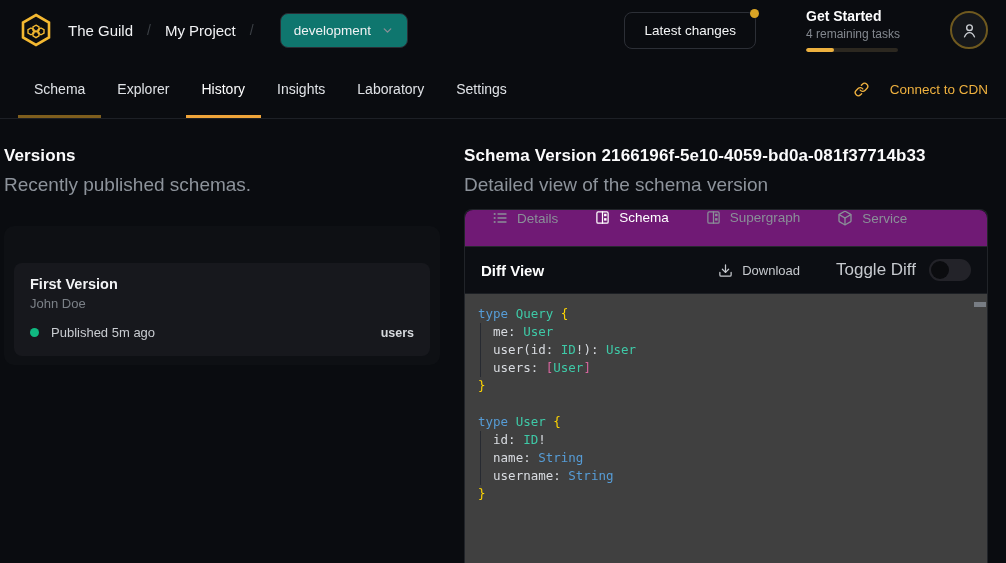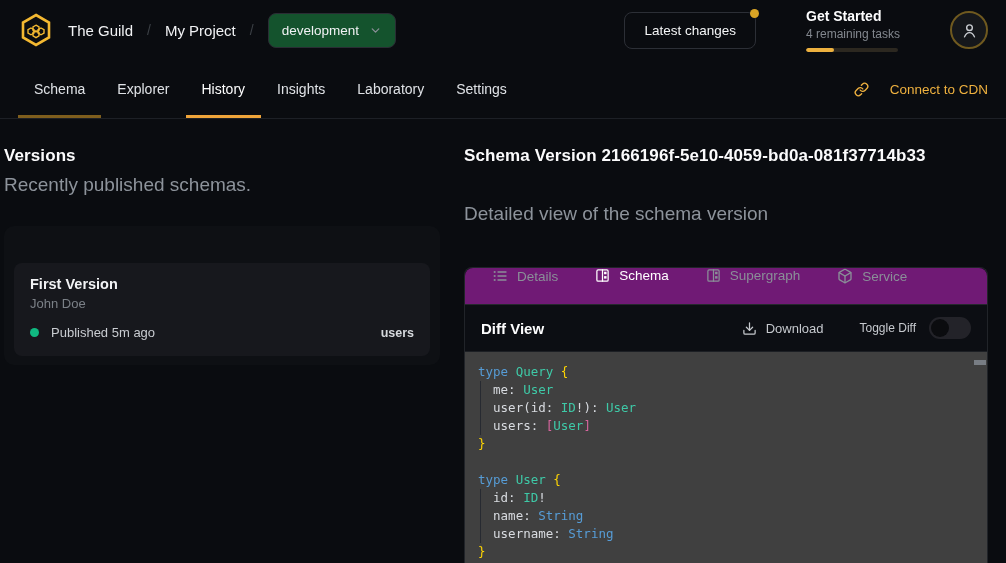--- a/index.html
+++ b/index.html
@@ -12,22 +12,22 @@
   }
   .app { width:1006px; height:563px; display:flex; flex-direction:column; }
 
   
   header { height:60px; display:flex; align-items:center; padding:0 18px; flex:none; }
   .logo { width:36px; height:36px; display:flex; align-items:center; justify-content:center; cursor:pointer; }
   .crumbs { display:flex; align-items:center; gap:14px; margin-left:14px; }
   .crumb { font-size:15px; color:#f1f2f4; text-decoration:none; cursor:pointer; }
   .sep { color:#3c4046; font-size:14px; }
   .select {
-    display:flex; align-items:center; gap:10px; margin-left:0;
-    background:#14532d; border:1px solid #2a2d34; border-radius:8px;
+    display:flex; align-items:center; gap:10px; margin-left:12px;
+    background:#0f766e; border:1px solid #2a2d34; border-radius:8px;
     padding:9px 13px; color:#f1f2f4; font-size:13.5px; cursor:pointer;
     font-family:inherit;
   }
   .select svg { color:#8a8f97; }
   .spacer { flex:1; }
   .latest {
     position:relative; background:transparent; border:1px solid #2c2f36; border-radius:8px;
     padding:10px 19px; color:#f5f6f7; font-size:13.5px; cursor:pointer; font-family:inherit;
   }
   .dot { position:absolute; top:-4px; right:-4px; width:9px; height:9px; border-radius:50%; background:#d9a425; }
@@ -53,21 +53,21 @@
   .nav-tab.active { color:#ffffff; }
   .nav-tab.active::after { content:""; position:absolute; left:0; right:0; bottom:0; height:3px; background:#efa43a; }
   .cdn {
     margin-left:auto; display:flex; align-items:center; gap:21px;
     color:#efb13f; font-size:13.5px; text-decoration:none; cursor:pointer;
   }
 
   
   main { flex:1; display:flex; min-height:0; }
   .left { width:464px; flex:none; padding:27px 24px 0 4px; }
-  .right { flex:1; min-width:0; display:flex; flex-direction:column; padding:27px 18px 0 0;gap:29px; }
+  .right { flex:1; min-width:0; display:flex; flex-direction:column; padding:27px 18px 0 0; }
   h2.sec-title { font-size:17px; font-weight:700; color:#fbfbfc; letter-spacing:.1px; }
   p.sec-sub { font-size:19px; color:#8d939b; margin-top:8px; }
 
   
   .vcard { margin-top:30px; background:#0e1014; border-radius:10px; padding:37px 10px 9px; }
   .vitem { background:#17181d; border-radius:8px; padding:13px 16px 16px; cursor:pointer; }
   .v-name { font-size:14.5px; font-weight:700; color:#f2f3f5; }
   .v-author { font-size:13px; color:#7b8087; margin-top:4px; }
   .v-row { display:flex; align-items:center; margin-top:14px; }
   .v-dot { width:9px; height:9px; border-radius:50%; flex:none; margin-right:12px; }
@@ -83,21 +83,21 @@
     height:37px; flex:none; display:flex; align-items:flex-start; gap:37px; padding:0 27px;
     background:#701a75; border-bottom:1px solid #26282e; border-radius:8px 8px 0 0;
   }
   .dtab { display:flex; align-items:center; gap:9px; font-size:13.5px; color:#8a8f98; cursor:pointer; }
   .dtab.active { color:#ffffff; }
   .dtab svg { flex:none; }
   .diffhead { height:46px; flex:none; display:flex; align-items:center; padding:0 16px; background:#0c0e13; }
   .difftitle { font-size:15px; font-weight:700; color:#fdfdfe; }
   .actions { margin-left:auto; display:flex; align-items:center; }
   .dl-btn { display:flex; align-items:center; gap:9px; background:none; border:none; color:#c6c9ce; font-size:13px; cursor:pointer; font-family:inherit; }
-  .tglbl { margin-left:36px; color:#c6c9ce; font-size:12px; }
+  .tglbl { margin-left:36px; color:#c6c9ce; font-size:17px; }
   .switch {
     margin-left:13px; width:42px; height:22px; border-radius:999px; background:#232329;
     border:none; position:relative; cursor:pointer;
   }
   .knob { position:absolute; left:2px; top:2px; width:18px; height:18px; border-radius:50%; background:#0b0c0f; }
 
   
   .code {
     flex:1; min-height:0; position:relative; background:#404040; border-top:1px solid #1c1f24;
     padding:11px 16px 0 13px; overflow:hidden;

